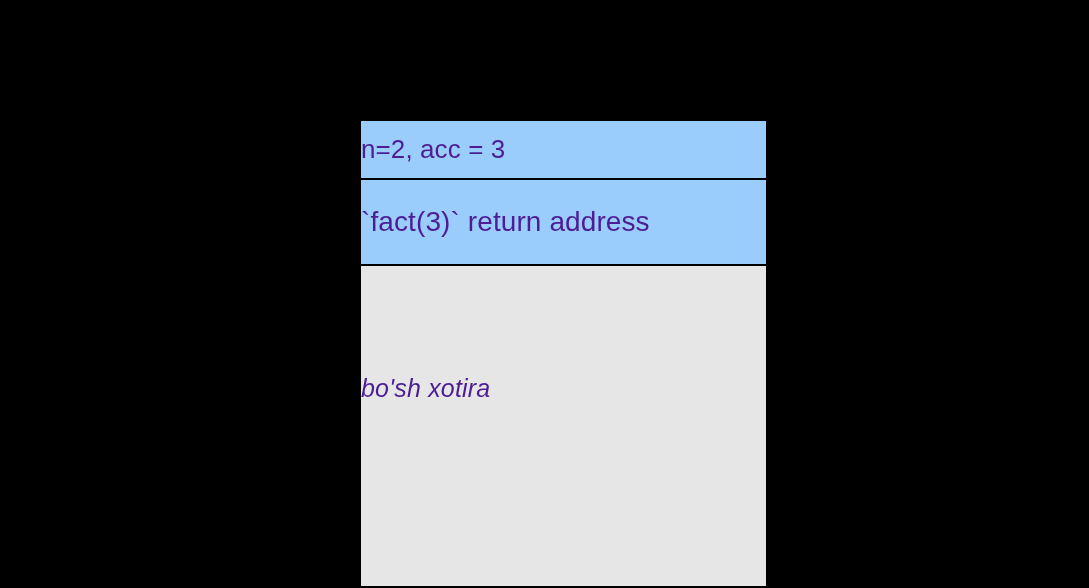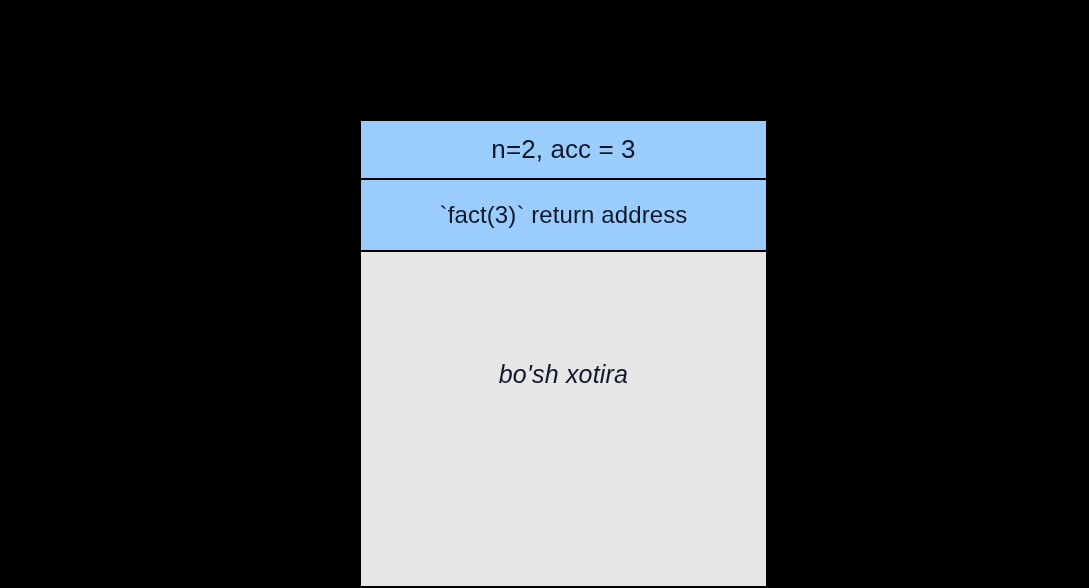--- a/index.html
+++ b/index.html
@@ -35,44 +35,44 @@
     box-sizing: border-box;
     display: flex;
     flex-direction: column;
     align-items: stretch;
   }
 
   .stack-cell {
     box-sizing: border-box;
     display: flex;
     align-items: center;
-    justify-content: center;
+    justify-content: flex-start;
     text-align: center;
-    color: #0f172a;
+    color: #4c1d95;
     border: 2px solid #000000;
     border-bottom-width: 2px;
     position: relative;
   }
 
   .stack-cell + .stack-cell {
     margin-top: -2px;
   }
 
   .cell-frame-args {
     background: #9BCDFC;
     height: 61px;
     font-size: 26px;
     line-height: 1.2;
     letter-spacing: 0.1px;
   }
 
   .cell-return-address {
     background: #9BCDFC;
-    height: 74px;
-    font-size: 24px;
+    height: 88px;
+    font-size: 28px;
     line-height: 1.2;
     letter-spacing: 0.1px;
   }
 
   .cell-free-memory {
     background: #E6E6E6;
     flex: 1 1 auto;
     font-size: 25px;
     font-style: italic;
     line-height: 1.2;

